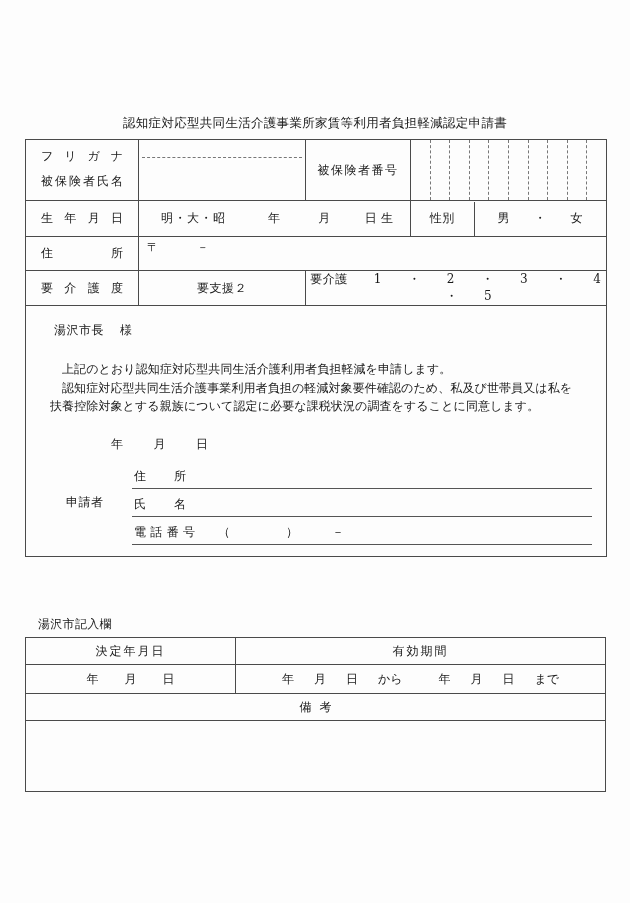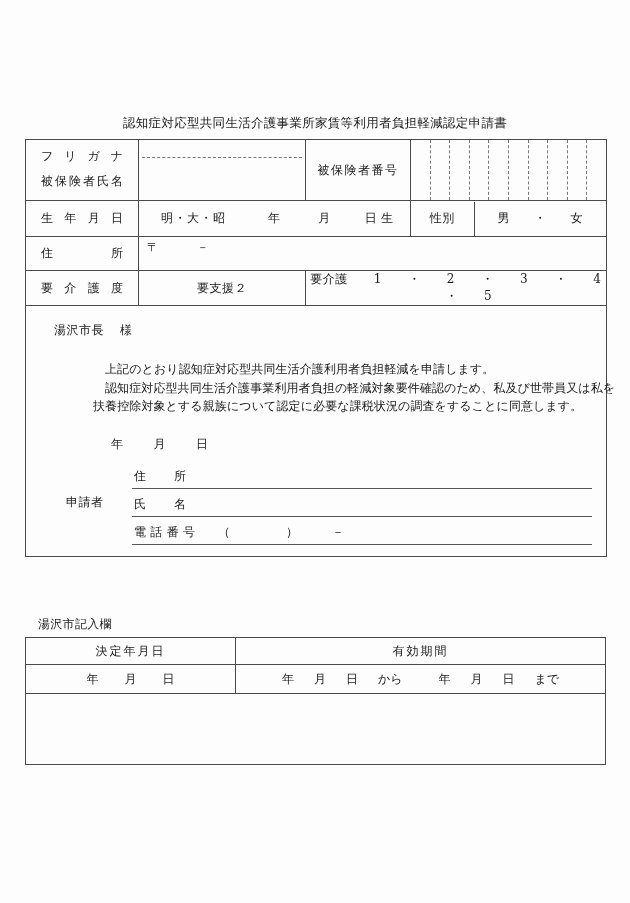--- a/index.html
+++ b/index.html
@@ -193,21 +193,20 @@
     letter-spacing: 0.5px;
   }
   .addressee .sama { display:inline-block; margin-left: 16px; }
   .para {
     position: absolute;
     left: 24px;
     right: 34px;
     top: 54px;
     line-height: 1.55;
     letter-spacing: 0.1px;
-    margin-left: 43px;
   }
   .para .ln { display: block; white-space: nowrap; }
   .para .ind { padding-left: 12px; }
 
   .date-line {
     position: absolute;
     left: 85px;
     top: 130px;
     font-size: 12px;
     letter-spacing: 0.5px;
@@ -446,18 +445,21 @@
     </tr>
     <tr>
       <td class="ct-v">
         <span>年</span><span class="g"></span><span>月</span><span class="g"></span><span>日</span>
       </td>
       <td class="ct-v">
         <span>年</span><span class="g2"></span><span>月</span><span class="g2"></span><span>日</span><span class="g2"></span><span>から</span><span class="g3"></span><span>年</span><span class="g2"></span><span>月</span><span class="g2"></span><span>日</span><span class="g2"></span><span>まで</span>
       </td>
     </tr>
     <tr>
+      <td class="bikou" colspan="2">備考</td>
+    </tr>
+    <tr>
       <td class="bikou-box" colspan="2"></td>
     </tr>
   </tbody>
     </table>
 
 </div>
 
 </body></html>

